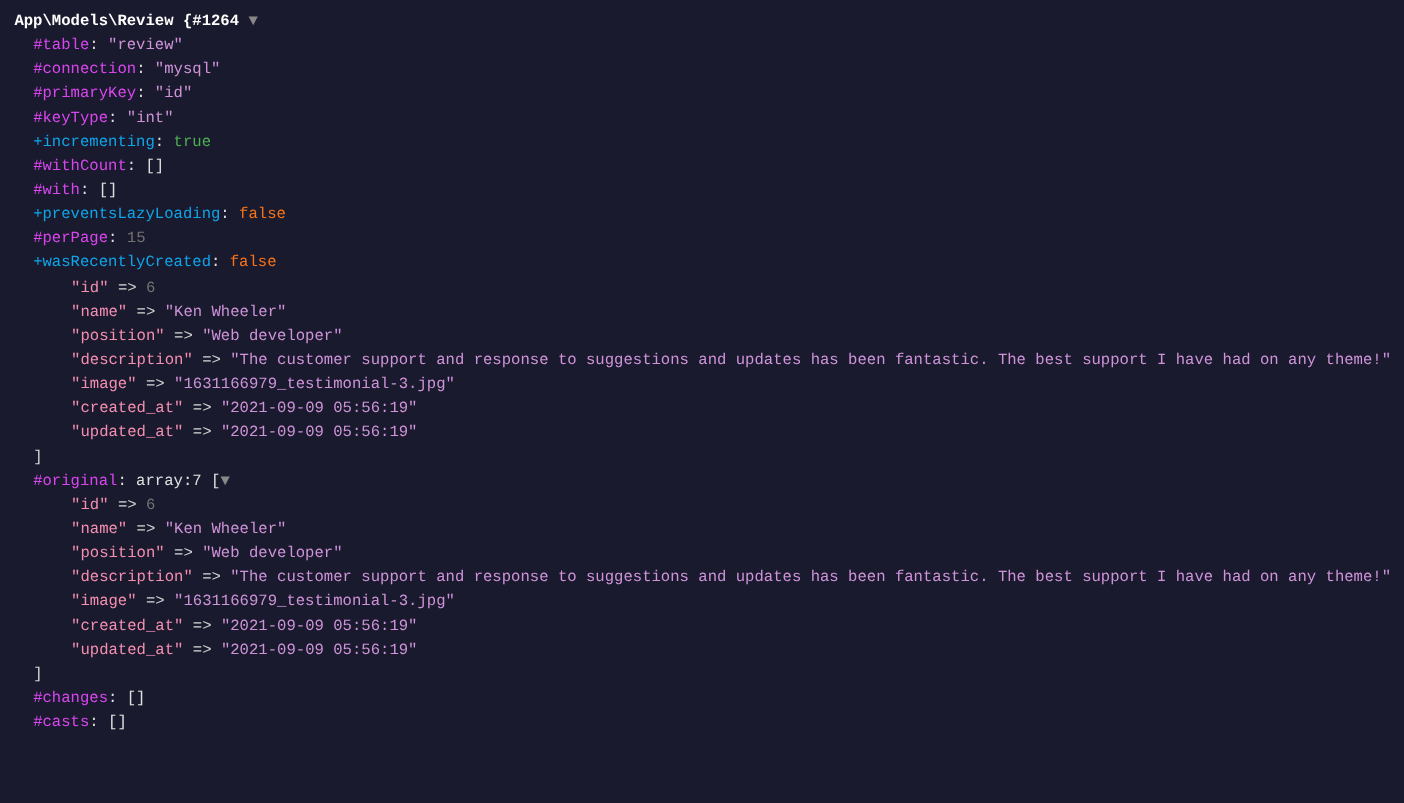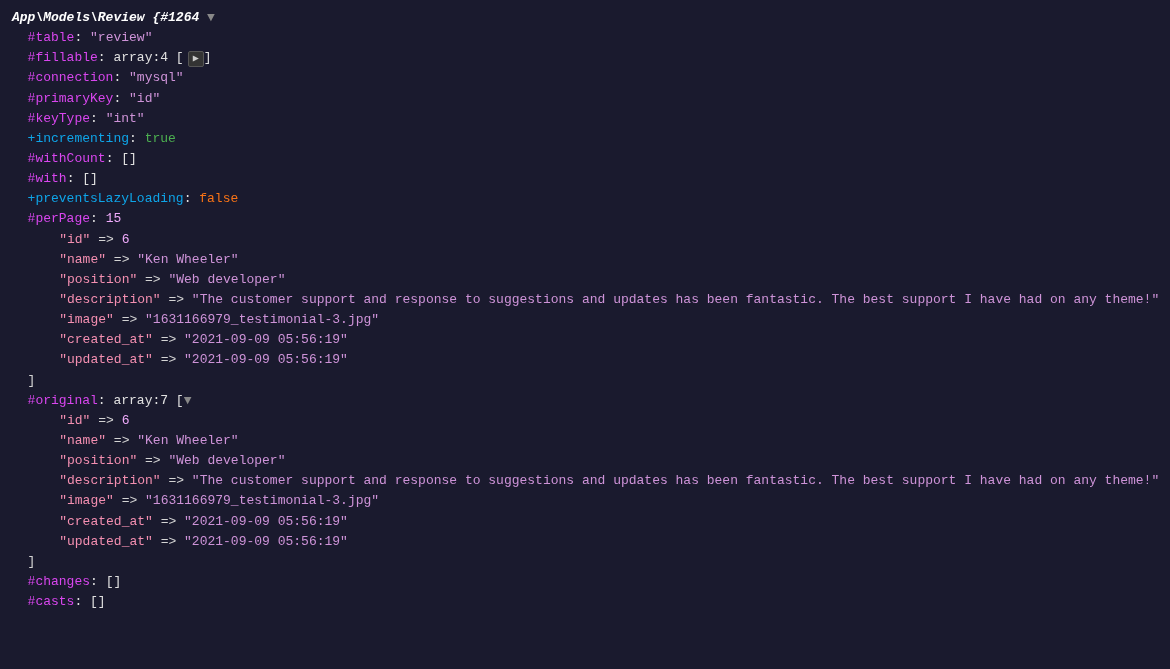--- a/index.html
+++ b/index.html
@@ -18,26 +18,25 @@
       line-height: 1.55;
     }
     .line {
       white-space: pre;
       display: block;
     }
     .white { color: #e0e0e0; }
     .header-line {
       color: #fff;
       font-weight: bold;
-      font-style: italic;
     }
     .string-val { color: #ce93d8; }
     .key-name { color: #f48fb1; }
     .arrow { color: #d4d4d4; }
-    .num-val { color: #f0abfc; margin-top: 24px; }
+    .num-val { color: #737373; margin-top: 24px; }
     .bool-true { color: #4caf50; margin-top: 40px; }
     .bool-false { color: #f97316; }
     .prop-hash { color: #d946ef; }
     .prop-plus { color: #0ea5e9; }
     .bracket { color: #d4d4d4; }
     .indent1 { padding-left: 16px; }
     .small-btn {
       display: inline-block;
       background: #333;
       border: 1px solid #555;
@@ -52,39 +51,39 @@
   </style>
 </head>
 <body>
 
 <div class="code-container">
 
   <span class="line header-line">App\Models\Review {#1264 <span style="color:#888">▼</span></span>
 
   <span class="line">  <span class="prop-hash">#table</span><span class="white">: </span><span class="string-val">"review"</span></span>
 
-  <span class="line">  <span class="prop-hash">#fillable</span><span class="white">: array:4 [</span><span class="small-btn">▶</span><span class="white">]</span></span>
 
   <span class="line">  <span class="prop-hash">#connection</span><span class="white">: </span><span class="string-val">"mysql"</span></span>
 
   <span class="line">  <span class="prop-hash">#primaryKey</span><span class="white">: </span><span class="string-val">"id"</span></span>
 
   <span class="line">  <span class="prop-hash">#keyType</span><span class="white">: </span><span class="string-val">"int"</span></span>
 
   <span class="line">  <span class="prop-plus">+incrementing</span><span class="white">: </span><span class="bool-true">true</span></span>
 
   <span class="line">  <span class="prop-hash">#withCount</span><span class="white">: []</span></span>
 
   <span class="line">  <span class="prop-hash">#with</span><span class="white">: []</span></span>
 
   <span class="line">  <span class="prop-plus">+preventsLazyLoading</span><span class="white">: </span><span class="bool-false">false</span></span>
 
   <span class="line">  <span class="prop-hash">#perPage</span><span class="white">: </span><span class="num-val">15</span></span>
 
 
+  <span class="line">  <span class="prop-plus">+wasRecentlyCreated</span><span class="white">: </span><span class="bool-false">false</span></span>
 
 
   <span class="line indent1">    <span class="key-name">"id"</span><span class="arrow"> =&gt; </span><span class="num-val">6</span></span>
   <span class="line indent1">    <span class="key-name">"name"</span><span class="arrow"> =&gt; </span><span class="string-val">"Ken Wheeler"</span></span>
   <span class="line indent1">    <span class="key-name">"position"</span><span class="arrow"> =&gt; </span><span class="string-val">"Web developer"</span></span>
   <span class="line indent1">    <span class="key-name">"description"</span><span class="arrow"> =&gt; </span><span class="string-val">"The customer support and response to suggestions and updates has been fantastic. The best support I have had on any theme!"</span></span>
   <span class="line indent1">    <span class="key-name">"image"</span><span class="arrow"> =&gt; </span><span class="string-val">"1631166979_testimonial-3.jpg"</span></span>
   <span class="line indent1">    <span class="key-name">"created_at"</span><span class="arrow"> =&gt; </span><span class="string-val">"2021-09-09 05:56:19"</span></span>
   <span class="line indent1">    <span class="key-name">"updated_at"</span><span class="arrow"> =&gt; </span><span class="string-val">"2021-09-09 05:56:19"</span></span>
   <span class="line">  <span class="bracket">]</span></span>

